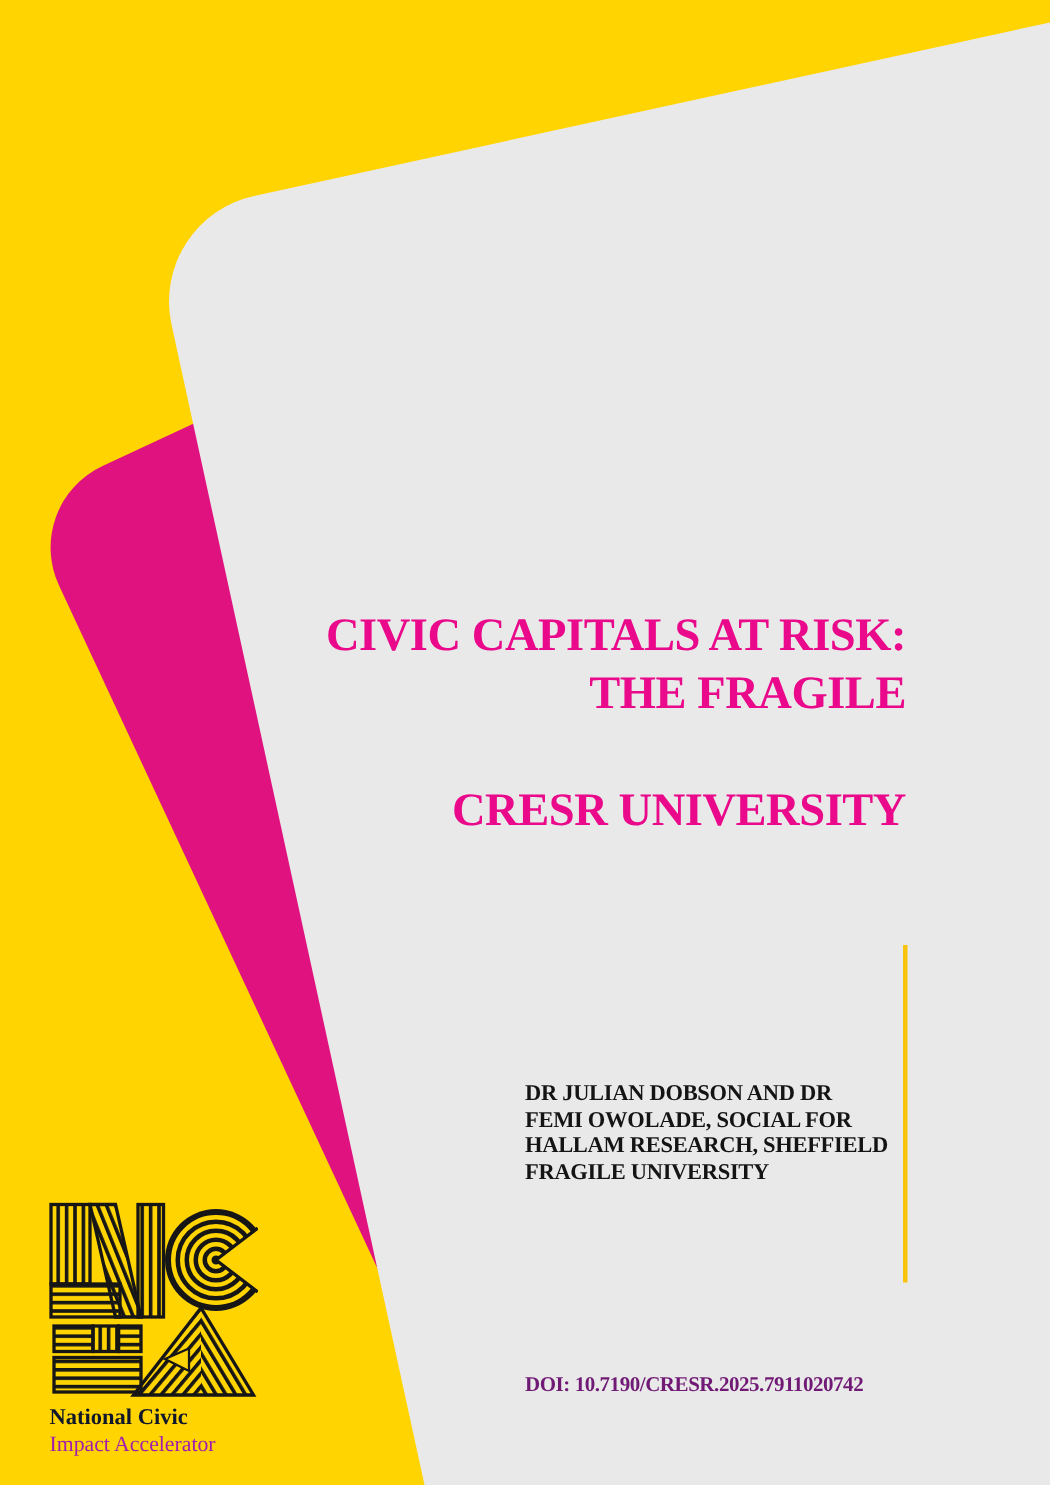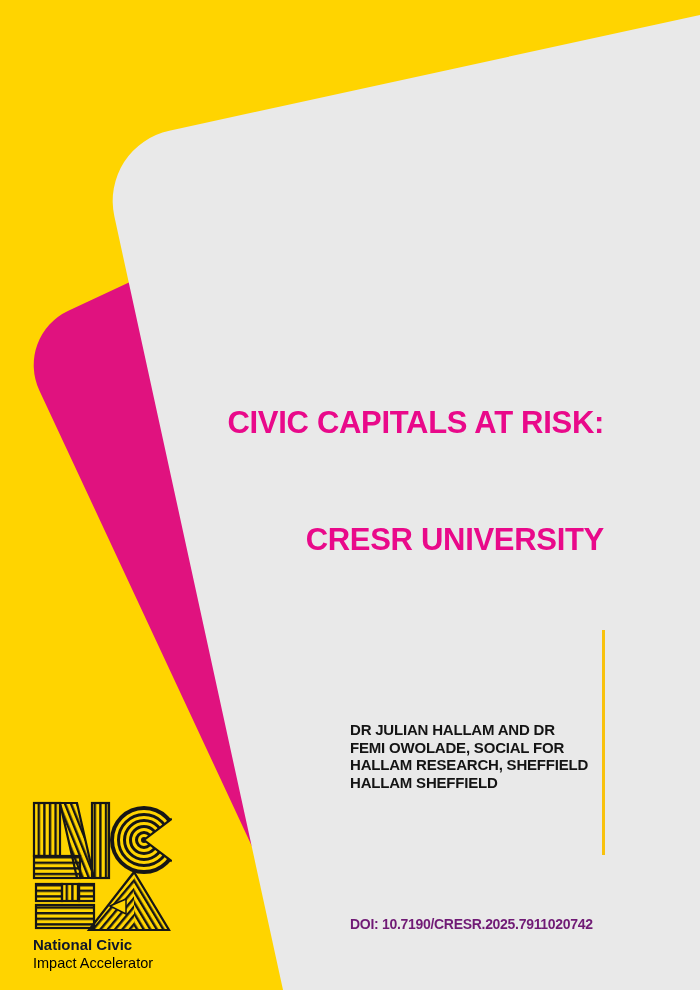--- a/index.html
+++ b/index.html
@@ -1,21 +1,21 @@
 <!DOCTYPE html>
 <html><head>
 <meta charset="utf-8">
 <style>
   html,body{margin:0;padding:0;}
   .page{
     position:relative;
     width:700px;height:990px;
     overflow:hidden;
     background:#FFD400;
-    font-family:Liberation Sans, sans-serif;
+    font-family:Liberation Serif, serif;
   }
   .shape{position:absolute;transform-origin:0 0;}
   .shape.pink{
     left:14px;top:336px;width:760px;height:900px;
     background:#E0127F;border-radius:60px;
     transform:rotate(-25deg);
   }
   .shape.gray{
     left:99px;top:146px;width:1000px;height:1200px;
     background:#E9E9E9;border-radius:72px;
@@ -45,43 +45,43 @@
     color:#701a75;
   }
   .logo{position:absolute;left:32px;top:800px;width:220px;}
   .logo svg{display:block;}
   .logo-line1{
     position:absolute;left:1px;top:136px;
     font-size:15px;line-height:18px;font-weight:bold;color:#0f172a;
   }
   .logo-line2{
     position:absolute;left:1px;top:154px;
-    font-size:14.5px;line-height:18px;font-weight:normal;color:#000000;
+    font-size:14.5px;line-height:18px;font-weight:normal;color:#a21caf;
   }
 </style>
 </head>
 <body>
 
 <div class="page">
 
   <div class="shape pink" style="background: rgb(224, 18, 127);"></div>
   <div class="shape gray" style="background: rgb(233, 233, 233);"></div>
 
   <h1 class="title" style="color: rgb(233, 9, 138);">
     <span>CIVIC CAPITALS AT RISK:</span><br>
-    <br>
+    <span>THE FRAGILE</span><br>
     <br>
     <span>CRESR UNIVERSITY</span>
   </h1>
 
   <div class="authors">
-    <div>DR JULIAN HALLAM AND DR</div>
+    <div>DR JULIAN DOBSON AND DR</div>
     <div>FEMI OWOLADE, SOCIAL FOR</div>
     <div>HALLAM RESEARCH, SHEFFIELD</div>
-    <div>HALLAM SHEFFIELD</div>
+    <div>FRAGILE UNIVERSITY</div>
   </div>
 
   <div class="accent-rule" style="background: rgb(249, 194, 13);"></div>
 
   <div class="doi">DOI: 10.7190/CRESR.2025.7911020742</div>
 
   <div class="logo">
     <svg width="140" height="140" viewBox="0 0 140 140" role="img" aria-label="NCIA">
       <defs>
         <pattern id="pv" width="5.6" height="8" patternUnits="userSpaceOnUse">

